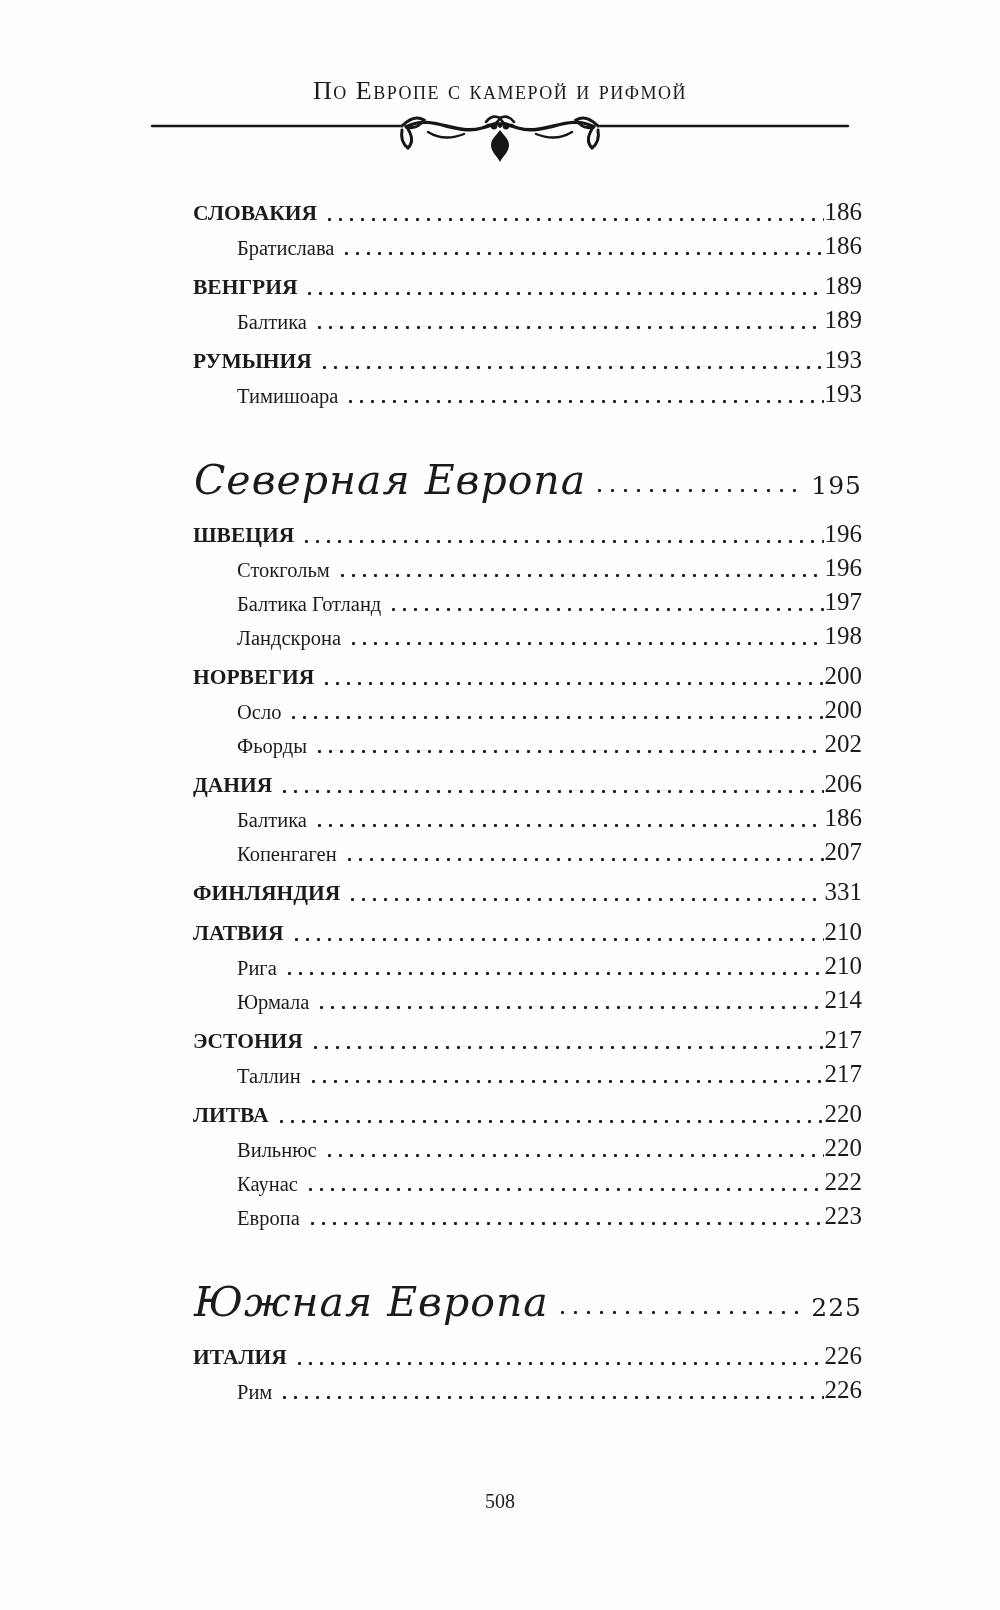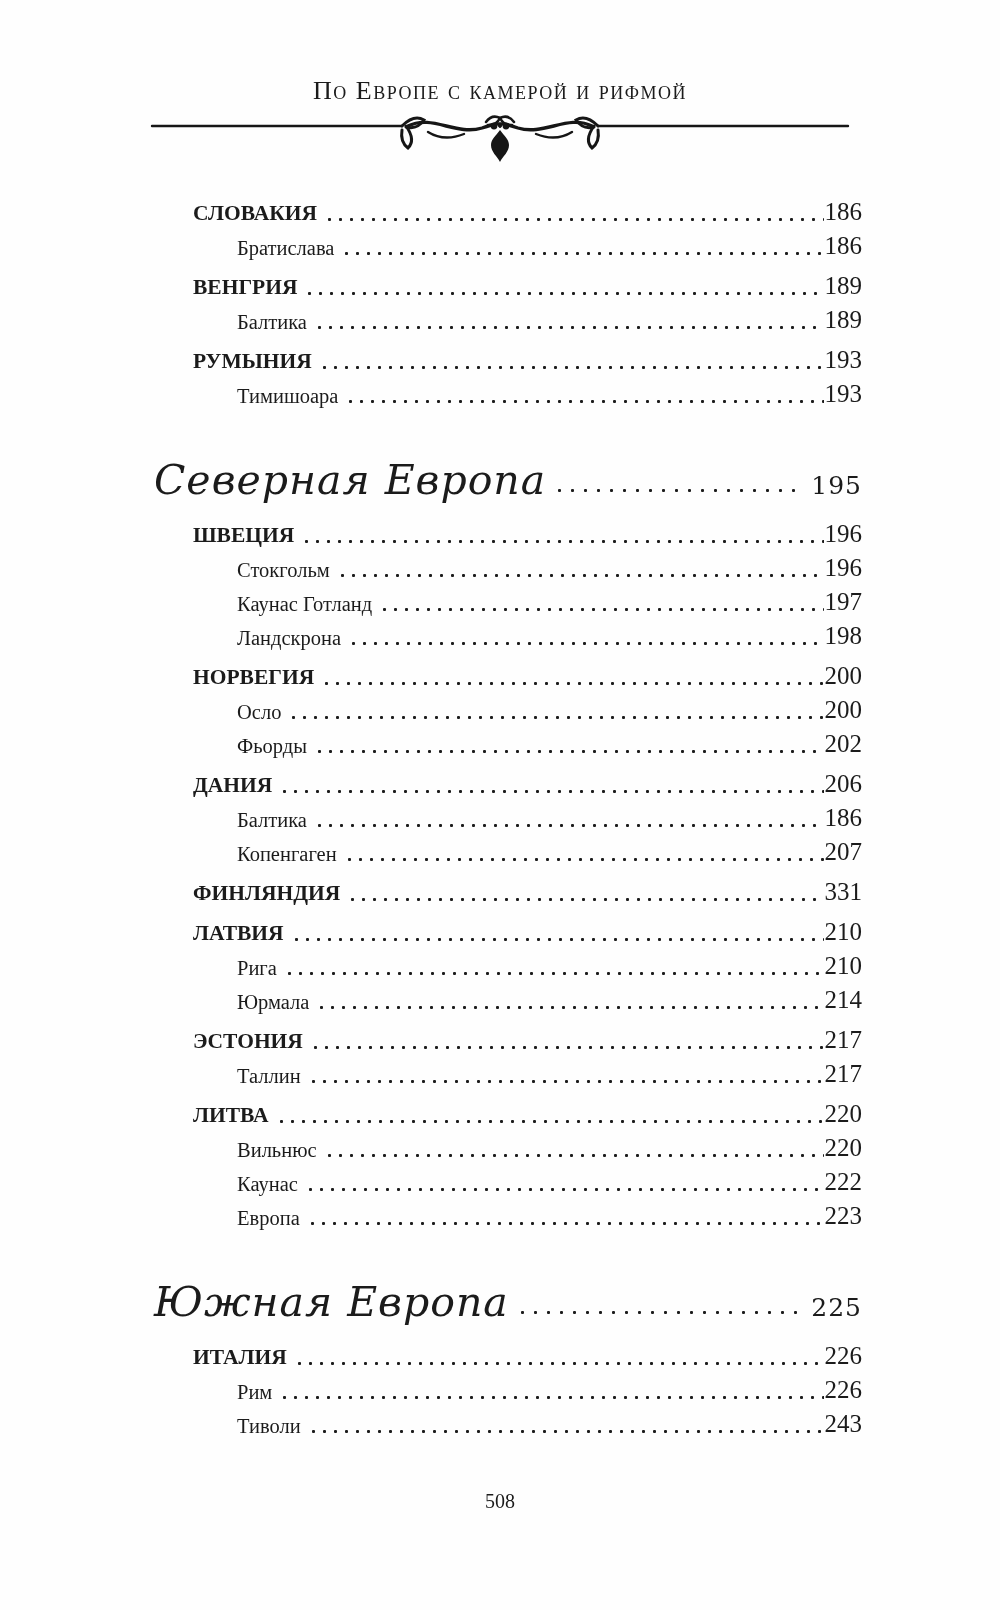--- a/index.html
+++ b/index.html
@@ -55,20 +55,21 @@
   }
   .row.section {
     padding-left: 4px;
     margin-top: 36px;
     margin-bottom: 10px;
     height: 60px;
     font-size: 41px;
     font-style: italic;
     font-family: "DejaVu Serif", serif;
     letter-spacing: 1px;
+    margin-left: 40px;
   }
   .leader {
     flex: 1;
     height: 3px;
     margin: 0 1px 5px 7px;
     background-image: radial-gradient(circle, #1c1c1c 1.35px, transparent 1.6px);
     background-size: 11px 3px;
     background-repeat: repeat-x;
     background-position: left bottom;
   }
@@ -170,21 +171,21 @@
         <span class="label">ШВЕЦИЯ</span>
         <span class="leader"></span>
         <span class="page-num">196</span>
       </div>
       <div class="row city">
         <span class="label">Стокгольм</span>
         <span class="leader"></span>
         <span class="page-num">196</span>
       </div>
       <div class="row city">
-        <span class="label">Каунас Готланд</span>
+        <span class="label">Балтика Готланд</span>
         <span class="leader"></span>
         <span class="page-num">197</span>
       </div>
       <div class="row city">
         <span class="label">Ландскрона</span>
         <span class="leader"></span>
         <span class="page-num">198</span>
       </div>
       <div class="row country">
         <span class="label">НОРВЕГИЯ</span>
@@ -274,21 +275,16 @@
       <div class="row country">
         <span class="label">ИТАЛИЯ</span>
         <span class="leader"></span>
         <span class="page-num">226</span>
       </div>
       <div class="row city">
         <span class="label">Рим</span>
         <span class="leader"></span>
         <span class="page-num">226</span>
       </div>
-      <div class="row city">
-        <span class="label">Тиволи</span>
-        <span class="leader"></span>
-        <span class="page-num">243</span>
-      </div>
     </div>
 
   <div class="footer-num">508</div>
 </div>
 
 </body></html>

